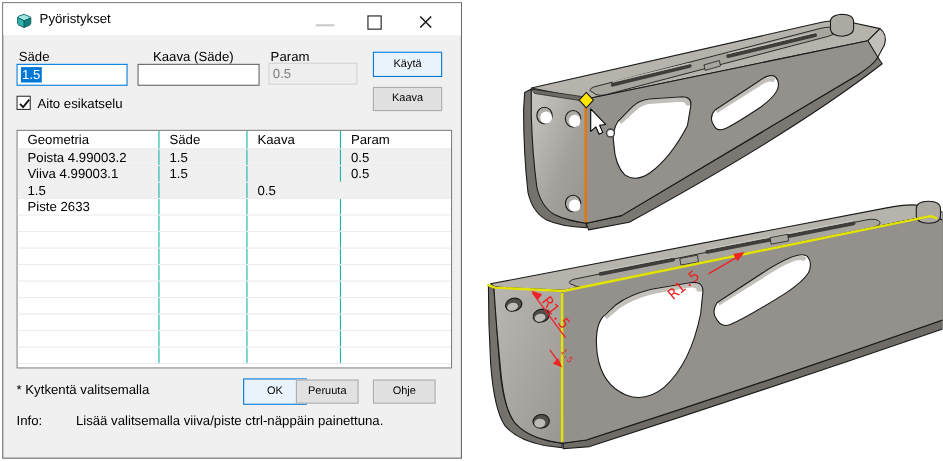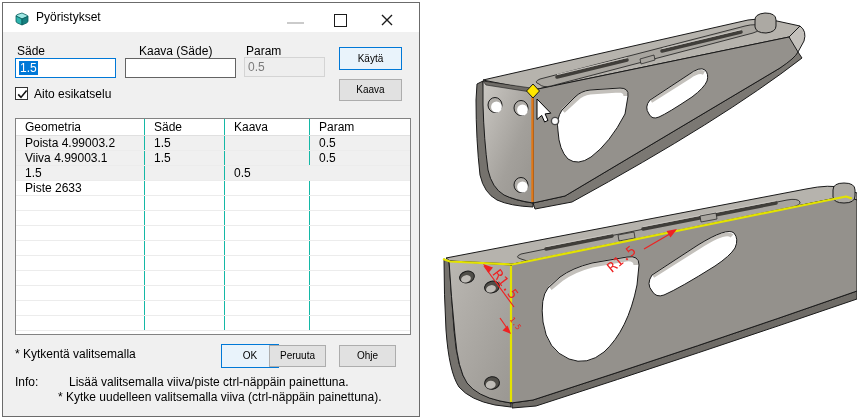--- a/index.html
+++ b/index.html
@@ -190,21 +190,20 @@
         </div>
     </div>
 
     <span class="lbl note">* Kytkentä valitsemalla</span>
     <div class="pushbtn default btn-ok">OK</div>
     <div class="pushbtn btn-peruuta">Peruuta</div>
     <div class="pushbtn btn-ohje">Ohje</div>
 
     <span class="lbl info-lbl">Info:</span>
     <span class="lbl info-1">Lisää valitsemalla viiva/piste ctrl-näppäin painettuna.</span>
-    <span class="lbl info-2">* Kytke uudelleen valitsemalla viiva (ctrl-näppäin painettuna).</span>
   </div>
 
   <div class="viewport">
     <svg width="437" height="419" viewBox="420 0 437 419">
       <defs>
         <linearGradient id="plateGrad1" x1="0" y1="0" x2="1" y2="1">
           <stop offset="0" stop-color="#cbc8c3"></stop>
             <stop offset="0.6" stop-color="#a3a09b"></stop>
             <stop offset="1" stop-color="#96938e"></stop>
         </linearGradient>

